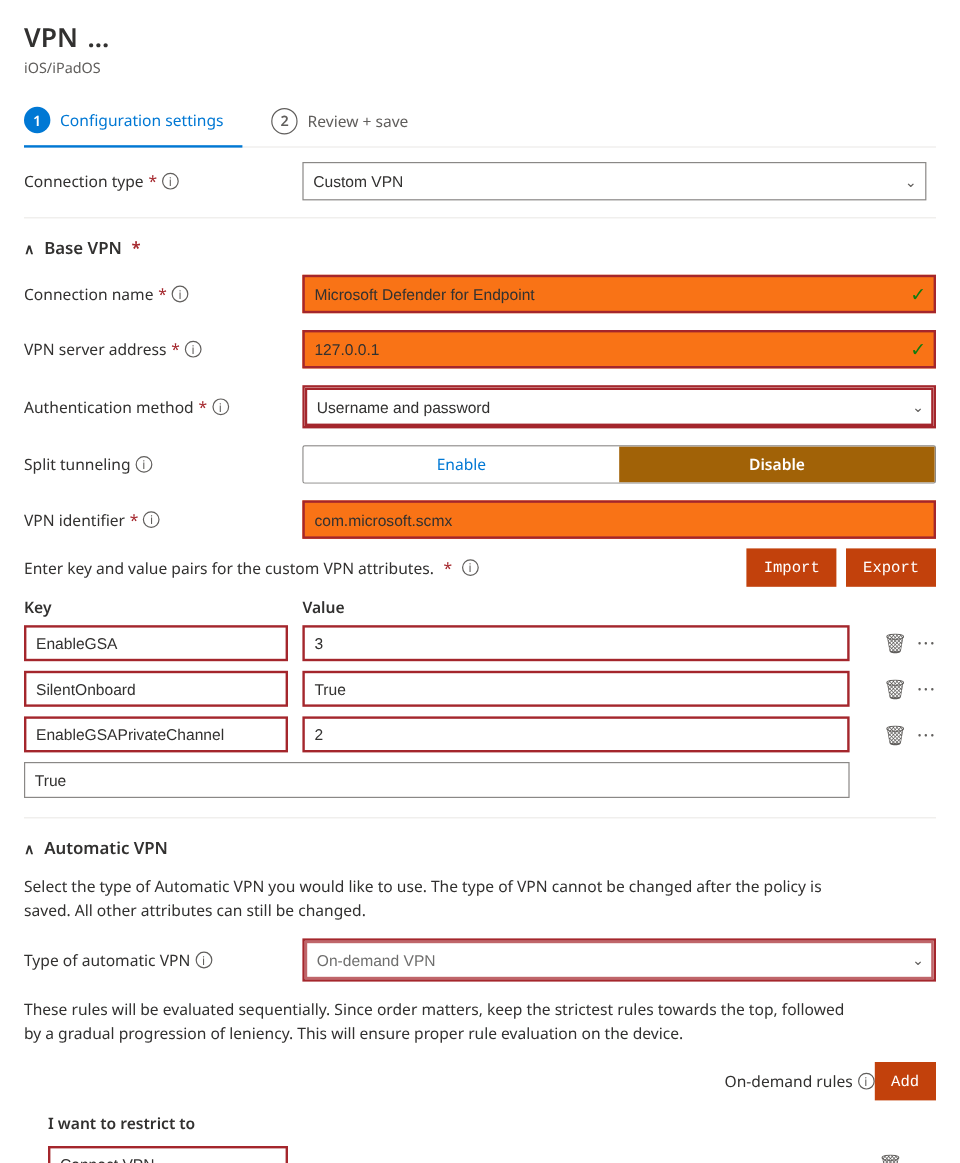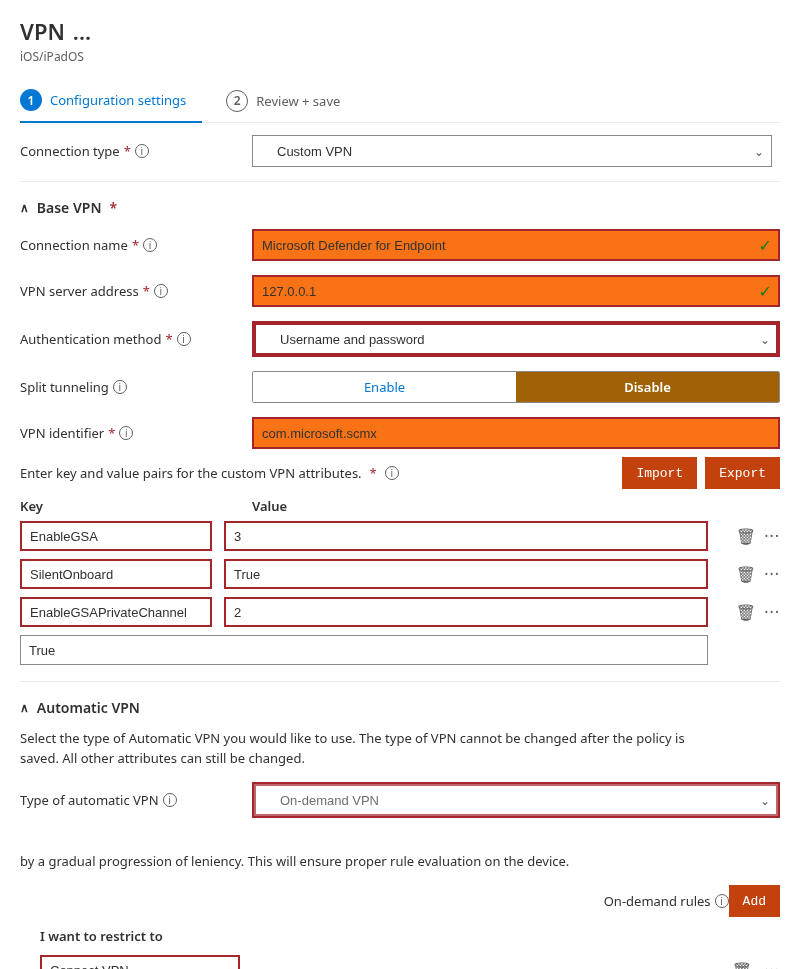--- a/index.html
+++ b/index.html
@@ -138,21 +138,21 @@
       position: relative;
       width: 100%;
     }
     .select-wrapper.highlighted {
       border: 2px solid #a4262c;
     }
     .select-wrapper select {
       width: 100%;
       height: 32px;
       border: 1px solid #8a8886;
-      padding: 0 30px 0 24px;
+      padding: 0 30px 0 8px;
       font-size: 13px;
       color: #323130;
       background: #fff;
       appearance: none;
       cursor: pointer;
       outline: none;
     }
     .select-wrapper.highlighted select {
       border: 2px solid #a4262c;
     }
@@ -227,21 +227,21 @@
     .kv-header .col-value {
       flex: 1;
     }
     .kv-row {
       display: flex;
       align-items: center;
       gap: 12px;
       margin-bottom: 8px;
     }
     .kv-row .col-key {
-      width: 192px;
+      width: 220px;
       text-decoration: underline;
     }
     .kv-row .col-value {
       flex: 1;
     }
     .kv-row .col-actions {
       display: flex;
       align-items: center;
       gap: 8px;
       width: 60px;
@@ -563,21 +563,21 @@
       </div>
       <div class="select-wrapper highlighted" style="flex:1;">
         <select class="select-disabled" disabled="">
           <option>On-demand VPN</option>
         </select>
         <span class="chevron-down">⌄</span>
       </div>
     </div>
 
     <div class="auto-vpn-description">
-      <br>
+      <span>These rules will be evaluated sequentially. Since order matters, keep the strictest rules towards the top, followed</span><br>
       <span>by a gradual progression of leniency. This will ensure proper rule evaluation on the device.</span>
     </div>
 
     <div class="on-demand-rules-row">
       <div class="on-demand-rules-label">
         <span>On-demand rules</span>
         <span class="info-icon">i</span>
       </div>
       <button class="btn-primary">Add</button>
     </div>

